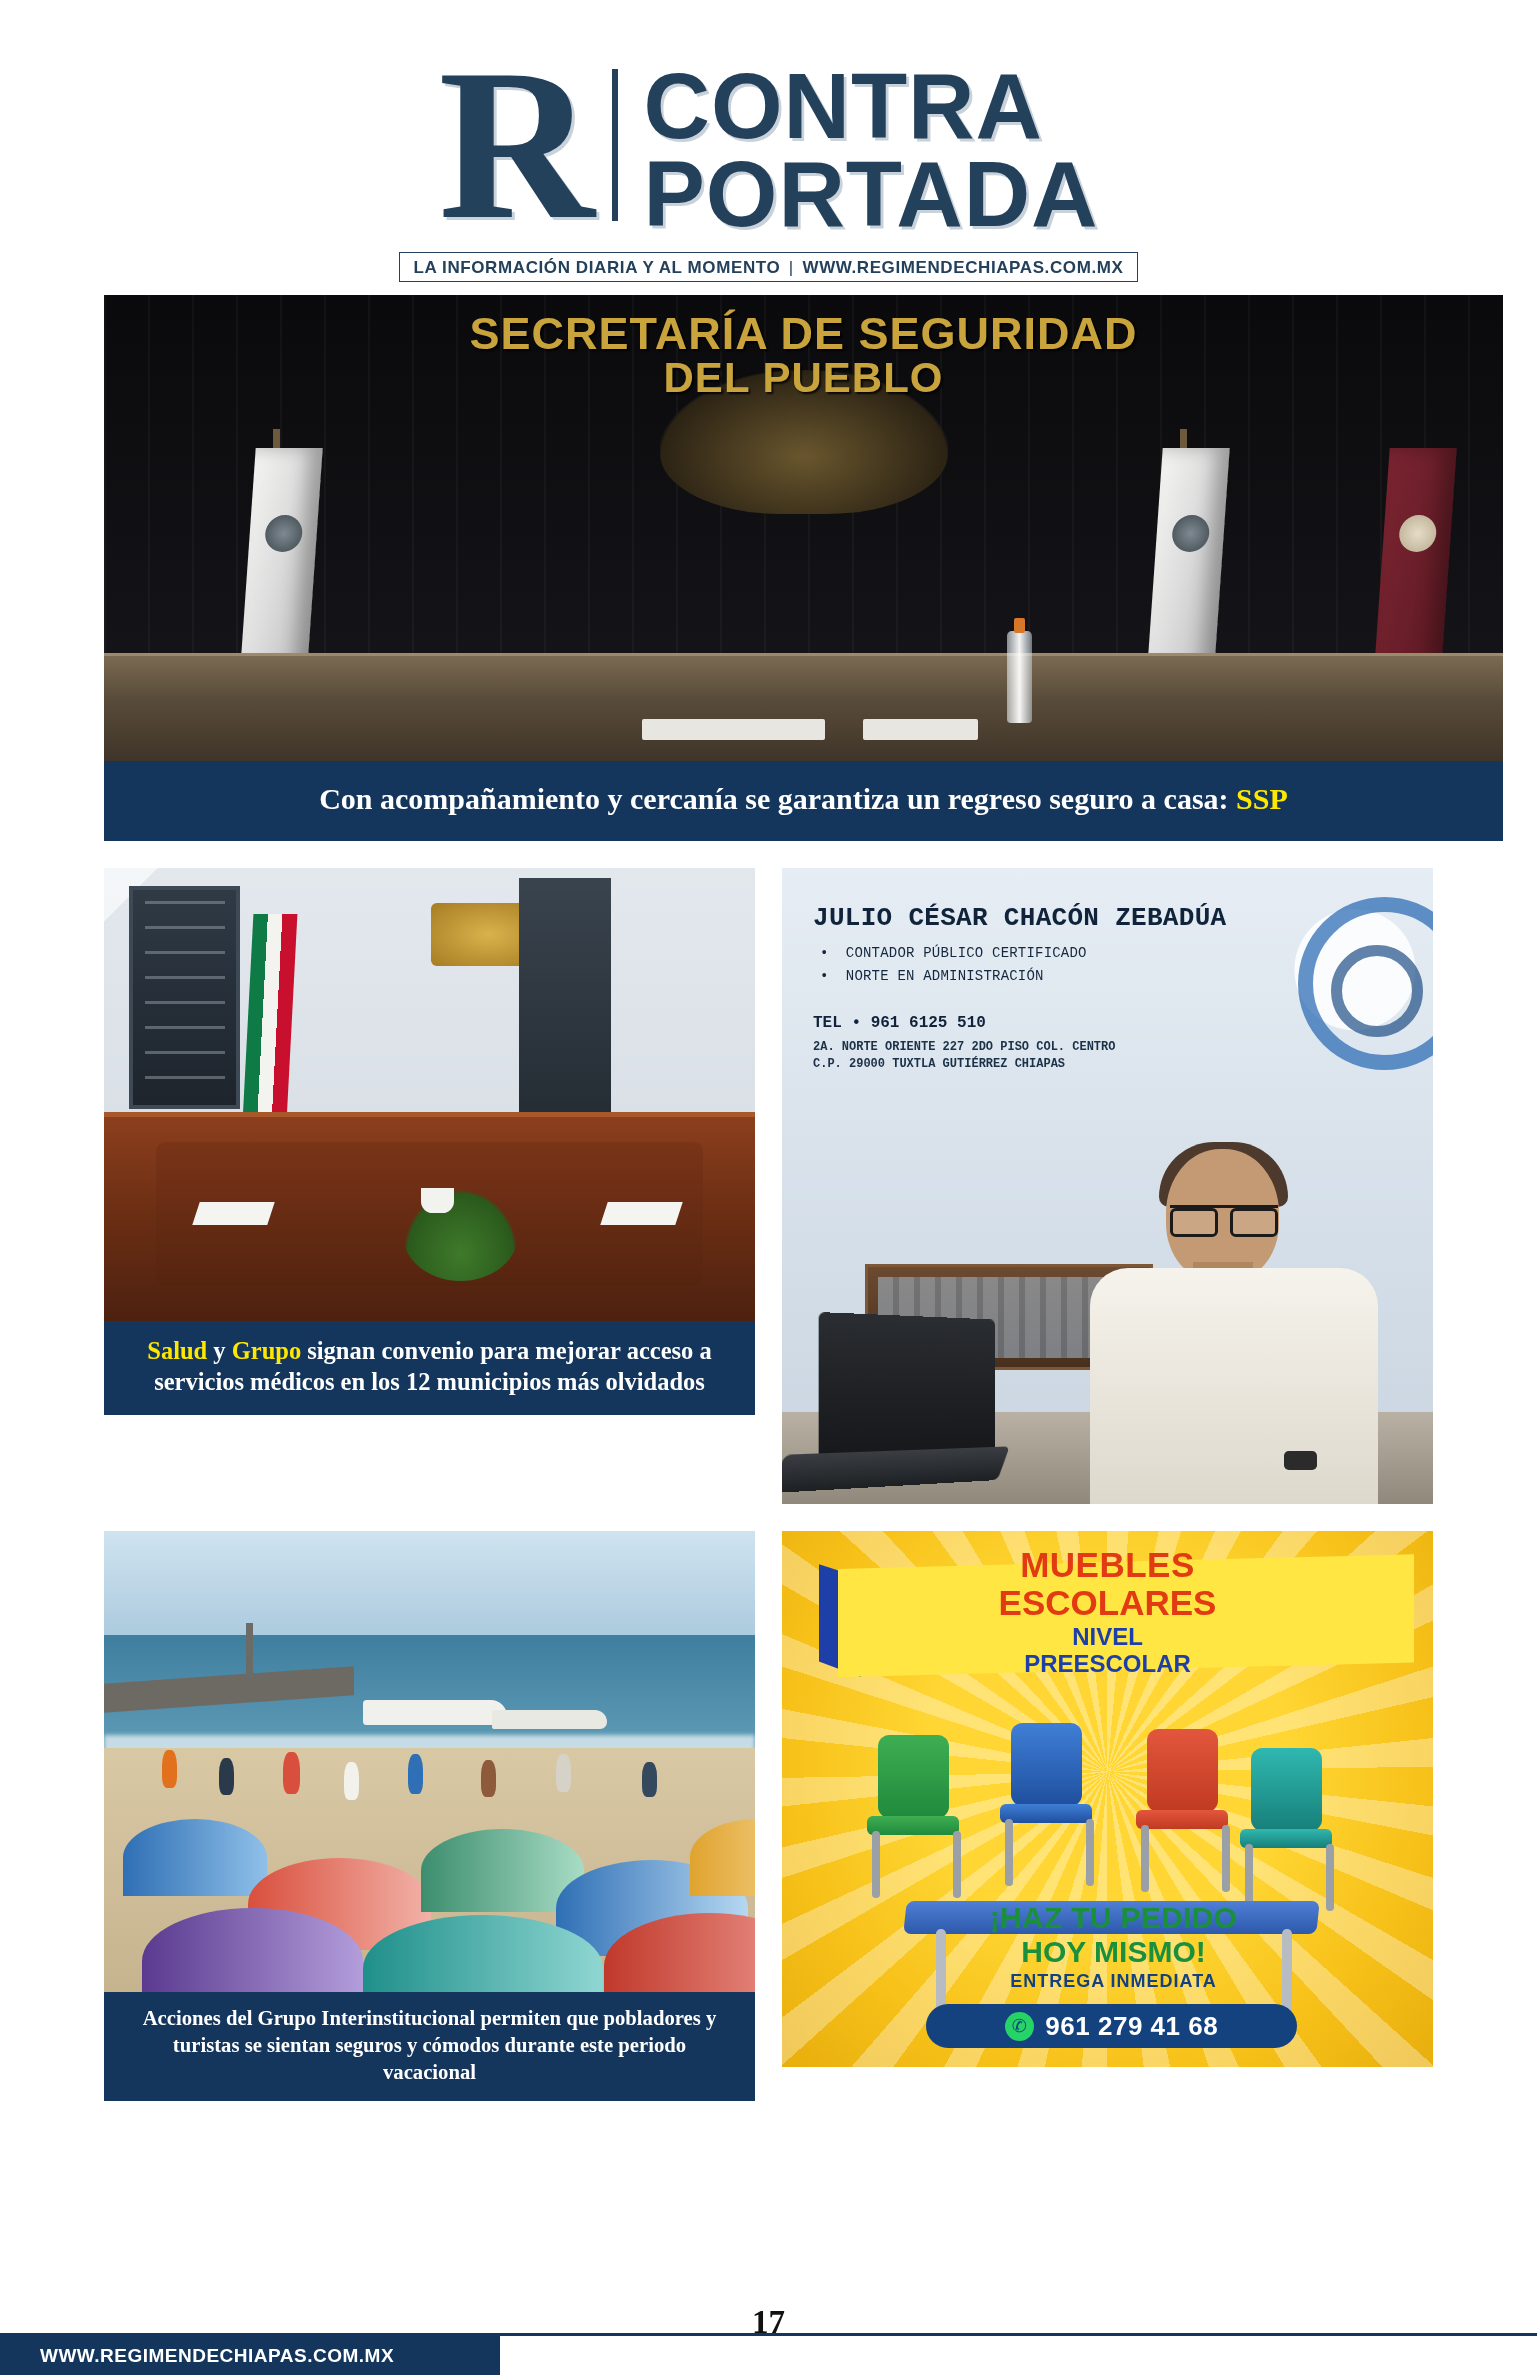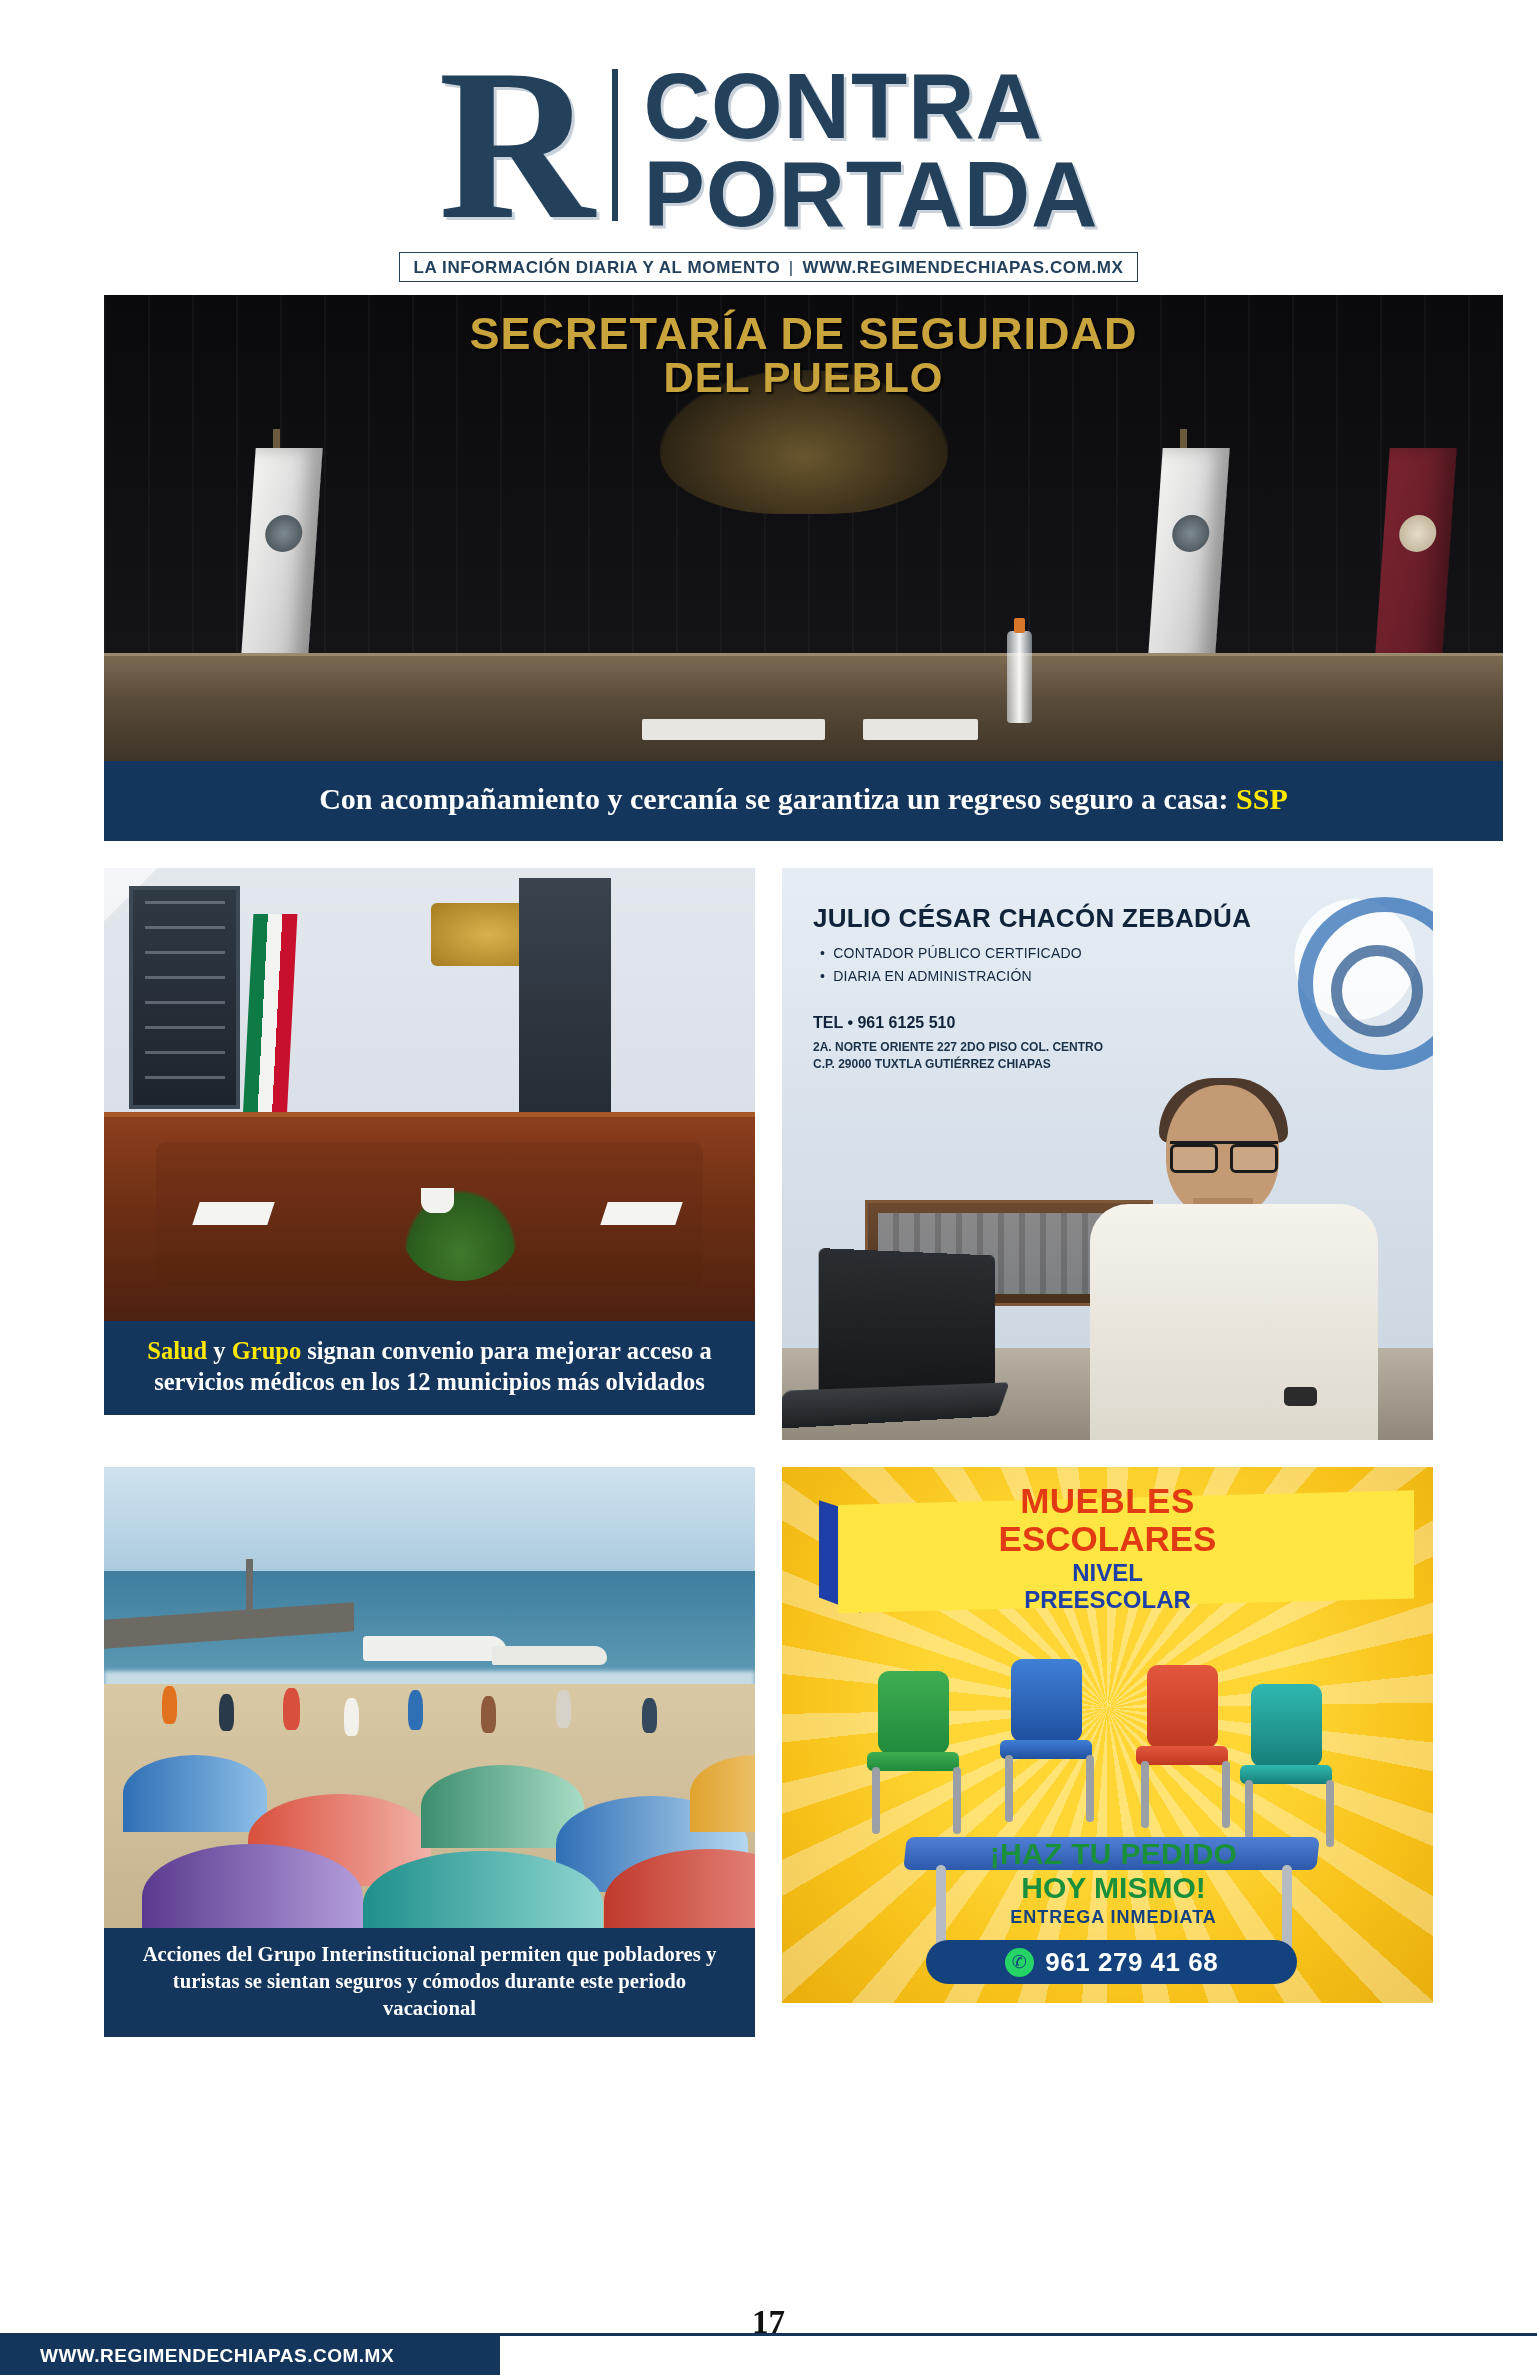--- a/index.html
+++ b/index.html
@@ -557,29 +557,29 @@
         <div class="gp-cup" style="left:317px;"></div>
         <div class="gp-sheet" style="left:92px;"></div>
         <div class="gp-sheet" style="left:500px;"></div>
       </div>
       <div class="caption mid-caption">
         <span class="hl">Salud</span><span> y </span><span class="hl">Grupo</span><span> signan convenio para mejorar acceso a servicios médicos en los 12 municipios más olvidados</span>
       </div>
     </div>
 
     <div class="col-right">
-      <div class="photo bc" style="height:572px;">
+      <div class="photo bc" style="height:636px;font-family:Liberation Mono, monospace;">
         <div class="bc-bg"></div>
         <div class="bc-ring"></div>
         <div class="bc-ring2"></div>
 
         <div class="bc-name">JULIO CÉSAR CHACÓN ZEBADÚA</div>
         <div class="bc-bullets">
           <div>•&nbsp;&nbsp;<span>CONTADOR PÚBLICO CERTIFICADO</span></div>
-          <div>•&nbsp;&nbsp;<span>DIARIA EN ADMINISTRACIÓN</span></div>
+          <div>•&nbsp;&nbsp;<span>NORTE EN ADMINISTRACIÓN</span></div>
         </div>
         <div class="bc-tel">
           <span>TEL</span>
           <span>•</span>
           <span>961 6125 510</span>
         </div>
         <div class="bc-addr">
           <div>2A. NORTE ORIENTE 227 2DO PISO COL. CENTRO</div>
           <div>C.P. 29000 TUXTLA GUTIÉRREZ CHIAPAS</div>
         </div>

